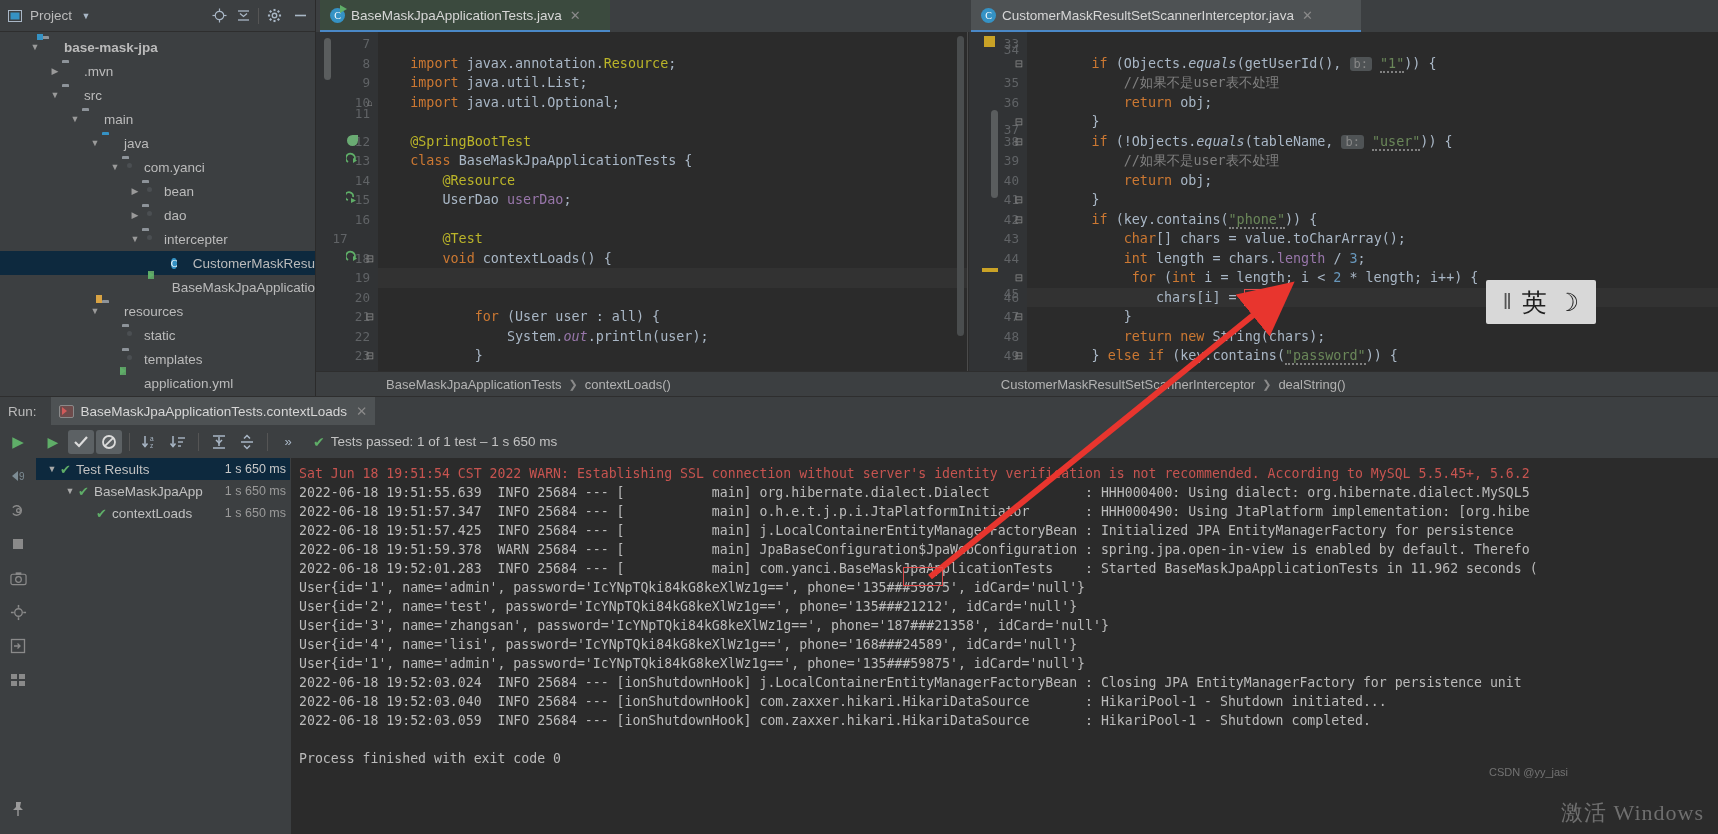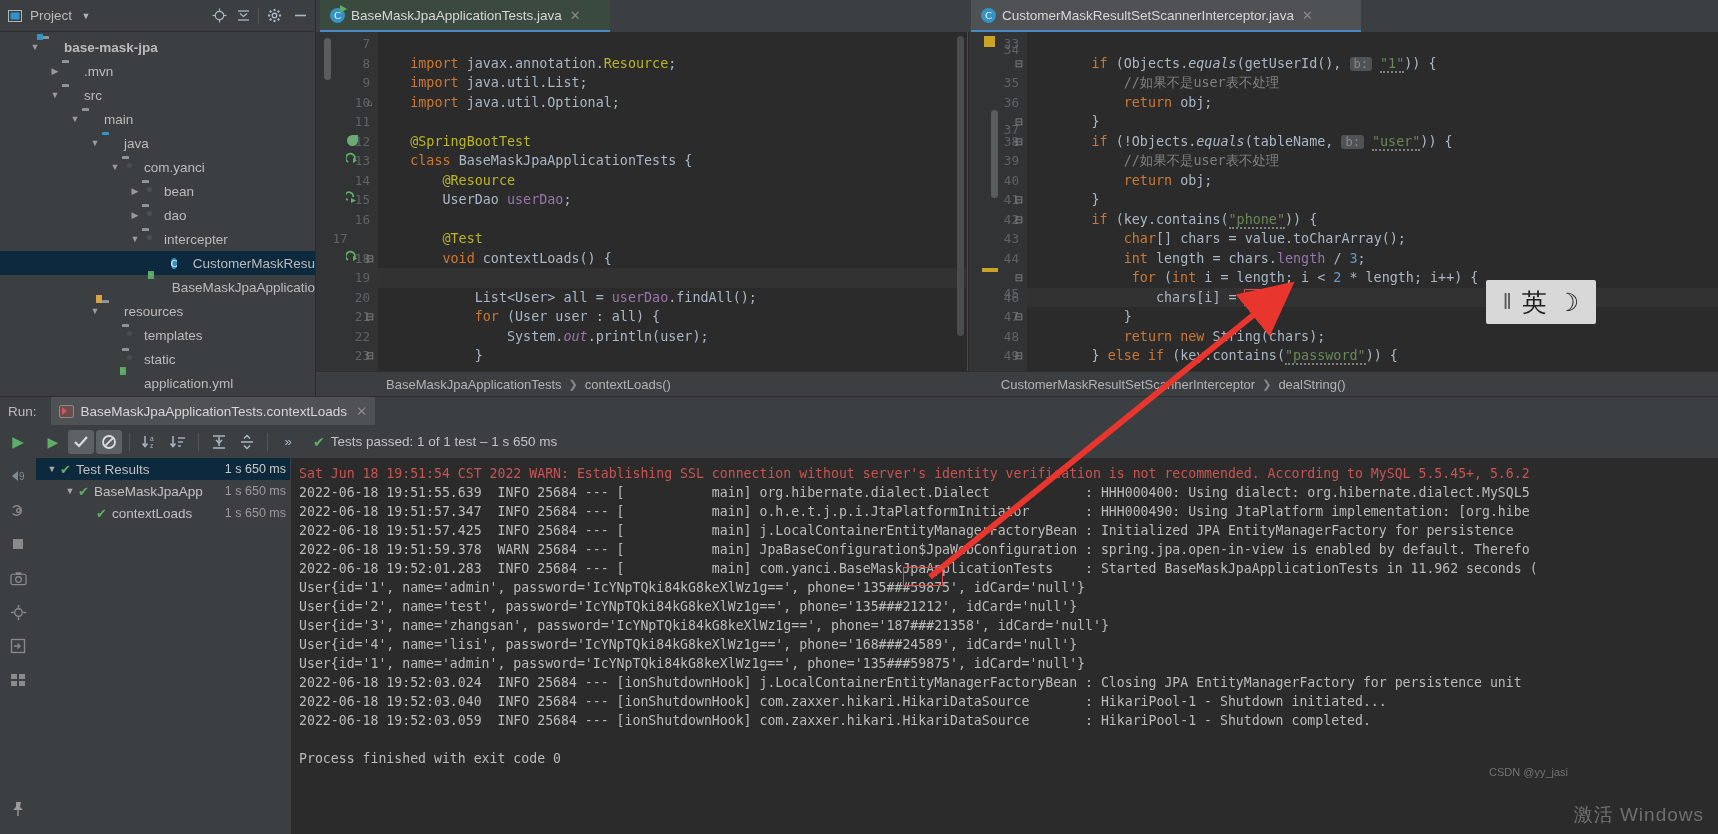--- a/index.html
+++ b/index.html
@@ -125,21 +125,21 @@
   .oline.warnred{ color:#c75450; }
 
   
   #arrow-svg{ position:absolute; left:0; top:0; width:1718px; height:834px; pointer-events:none;}
   #ime-badge{
     position:absolute; left:1486px; top:280px; width:110px; height:44px;
     background:#d8d8d8; color:#1f1f1f; display:flex;align-items:center;justify-content:center;gap:10px;
     font-size:25px; border-radius:2px;
   }
   #ime-badge .bar{ font-size:22px; color:#555;}
-  #watermark{ position:absolute; right:14px; bottom:6px; color:#6f6f6f; font-size:19px; letter-spacing:1px;}
+  #watermark{ position:absolute; right:14px; bottom:6px; color:#6f6f6f; font-size:22px; letter-spacing:1px;font-family:Liberation Serif, serif;}
   #csdn{ position:absolute; right:150px; bottom:56px; color:#8a8a8a; font-size:11px; opacity:.75;}
   .hlbox{ position:absolute; border:1.6px solid #e04a4a; }
 </style>
 </head>
 <body>
 
 <div id="top">
 
   <div id="project-panel">
     <div id="project-header">
@@ -260,27 +260,27 @@
         <div class="trow">
           <span style="display:inline-block;width:88px"></span>
           <span class="tw">▼</span>
           <span class="fico"><span class="folder res" style="width:15px;"></span></span>
           <span style="">resources</span>
         </div>
         <div class="trow">
           <span style="display:inline-block;width:108px"></span>
           <span class="tw"></span>
           <span class="fico"><span class="pkg" style="width:15px;"></span></span>
-          <span style="">templates</span>
+          <span style="">static</span>
         </div>
         <div class="trow">
           <span style="display:inline-block;width:108px"></span>
           <span class="tw"></span>
           <span class="fico"><span class="pkg" style="width:15px;"></span></span>
-          <span style="">static</span>
+          <span style="">templates</span>
         </div>
         <div class="trow">
           <span style="display:inline-block;width:108px"></span>
           <span class="tw"></span>
           <span class="fico"><span class="leaf leafg"></span></span>
           <span style="">application.yml</span>
         </div>
       </div>
   </div>
 
@@ -298,21 +298,21 @@
       </div>
     </div>
 
     <div class="split" id="split-left">
       <div class="gutter">
           <div class="lnum" style="top: 2px; position: absolute; line-height: 19.5px;">7</div>
           <div class="lnum" style="top: 21.5px; position: absolute; line-height: 19.5px;">8</div>
           <div class="lnum" style="top: 41px; position: absolute; line-height: 19.5px;">9</div>
           <div class="lnum" style="top: 60.5px; position: absolute; line-height: 19.5px;">10</div>
           <div class="foldm" style="top: 60.5px; line-height: 19.5px; left: 48px;">⌂</div>
-          <div class="lnum" style="top: 80px; position: absolute; line-height: 19.5px;">11</div>
+          <div class="lnum" style="top: 72px; position: absolute; line-height: 19.5px;">11</div>
           <div class="lnum" style="top: 99.5px; position: absolute; line-height: 19.5px;">12</div>
           <div class="glyph" style="top: 99.5px; line-height: 19.5px;"><span style="display:inline-block;width:11px;height:11px;background:#6aab73;border-radius:50% 0 50% 50%;"></span></div>
           <div class="lnum" style="top: 119px; position: absolute; line-height: 19.5px;">13</div>
           <div class="glyph" style="top: 119px; line-height: 19.5px;"><svg width="13" height="13" viewBox="0 0 13 13">
               <path d="M2 10 a4.5 4.5 0 1 1 6.5 -2" fill="none" stroke="#5fae68" stroke-width="1.8"></path>
               <polygon points="7,6 11,8.5 7,11" fill="#5fae68"></polygon>
             </svg></div>
           <div class="lnum" style="top: 138.5px; position: absolute; line-height: 19.5px;">14</div>
           <div class="lnum" style="top: 158px; position: absolute; line-height: 19.5px;">15</div>
           <div class="glyph" style="top: 158px; line-height: 19.5px;"><svg width="13" height="13" viewBox="0 0 13 13">
@@ -343,21 +343,20 @@
           <div class="cline" style="position: absolute; left: 0px; right: 0px; top: 80px;">&nbsp;</div>
           <div class="cline" style="position: absolute; left: 0px; right: 0px; top: 99.5px;">    <span class="anno">@SpringBootTest</span></div>
           <div class="cline" style="position: absolute; left: 0px; right: 0px; top: 138.5px;">        <span class="anno">@Resource</span></div>
           <div class="cline" style="position: absolute; left: 0px; right: 0px; top: 119px;">    <span class="kw">class</span> <span class="txt">BaseMaskJpaApplicationTests {</span></div>
           <div class="cline" style="position: absolute; left: 0px; right: 0px; top: 158px;">        <span class="txt">UserDao </span><span class="fld">userDao</span><span class="txt">;</span></div>
           <div class="cline" style="position: absolute; left: 0px; right: 0px; top: 177.5px;">&nbsp;</div>
           <div class="cline" style="position: absolute; left: 0px; right: 0px; top: 197px;">        <span class="anno">@Test</span></div>
           <div class="cline" style="position: absolute; left: 0px; right: 0px; top: 216.5px;">        <span class="kw">void</span> <span class="txt">contextLoads() {</span></div>
           <div class="caretline" style="top: 236px;"></div>
           <div class="cline" style="position: absolute; left: 0px; right: 0px; top: 236px;">&nbsp;</div>
-          <div class="cline" style="position: absolute; left: 0px; right: 0px; top: 255.5px;">            <span class="txt">List&lt;User&gt; all = </span><span class="fld">userDao</span><span class="txt">.findAll();</span></div>
           <div class="cline" style="position: absolute; left: 0px; right: 0px; top: 275px;">            <span class="kw">for</span> <span class="txt">(User user : all) {</span></div>
           <div class="cline" style="position: absolute; left: 0px; right: 0px; top: 294.5px;">                <span class="txt">System.</span><span class="fld itl">out</span><span class="txt">.println(user);</span></div>
           <div class="cline" style="position: absolute; left: 0px; right: 0px; top: 314px;">            <span class="txt">}</span></div>
         </div>
       <div class="scrollthumb" style="left:8px;top:6px;height:42px;"></div>
       <div class="scrollthumb" style="right:3px;top:4px;height:300px;background:#4a4d4e;"></div>
     </div>
 
     <div class="split" id="split-right">
       <div class="gutter gutter-right">

